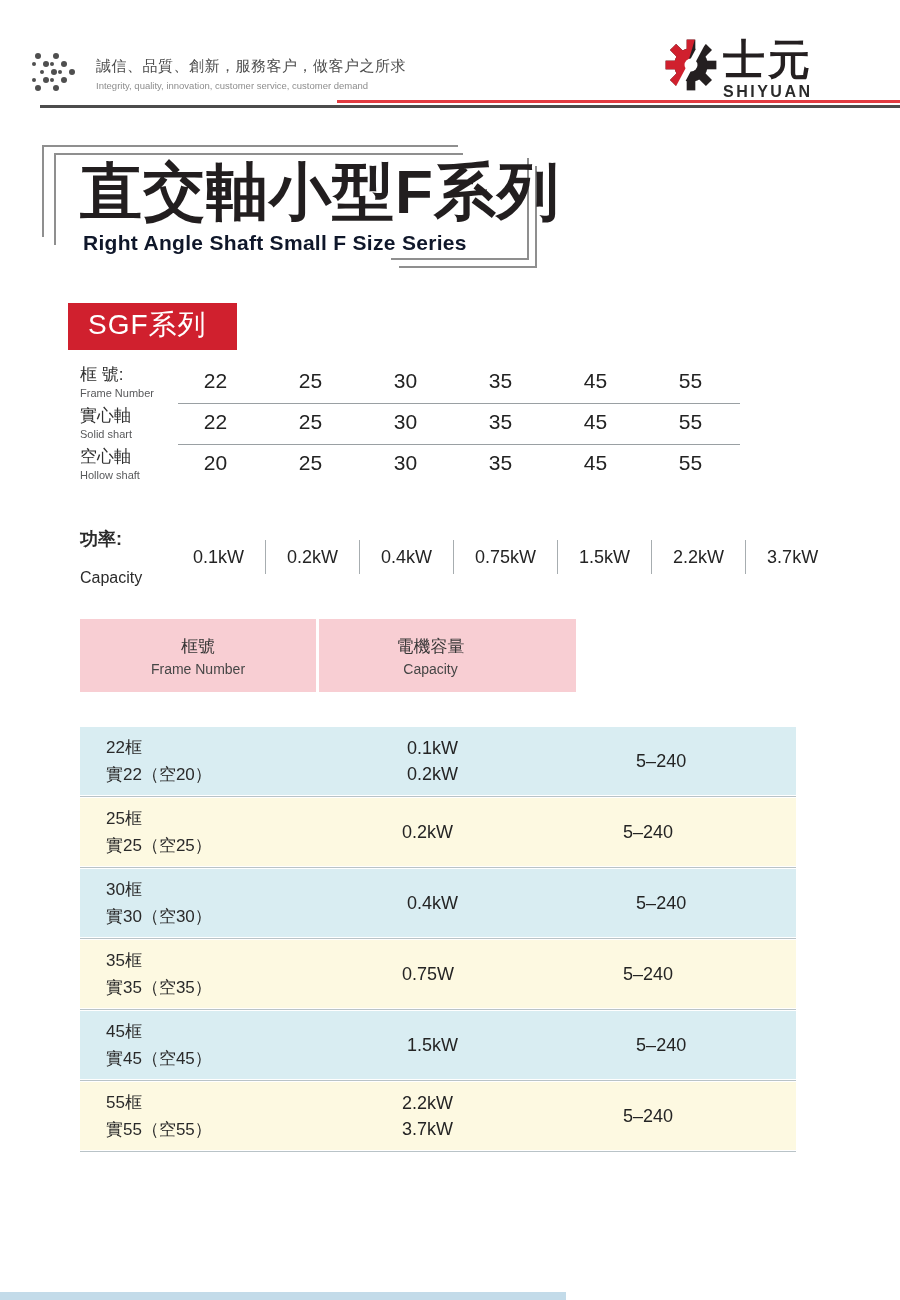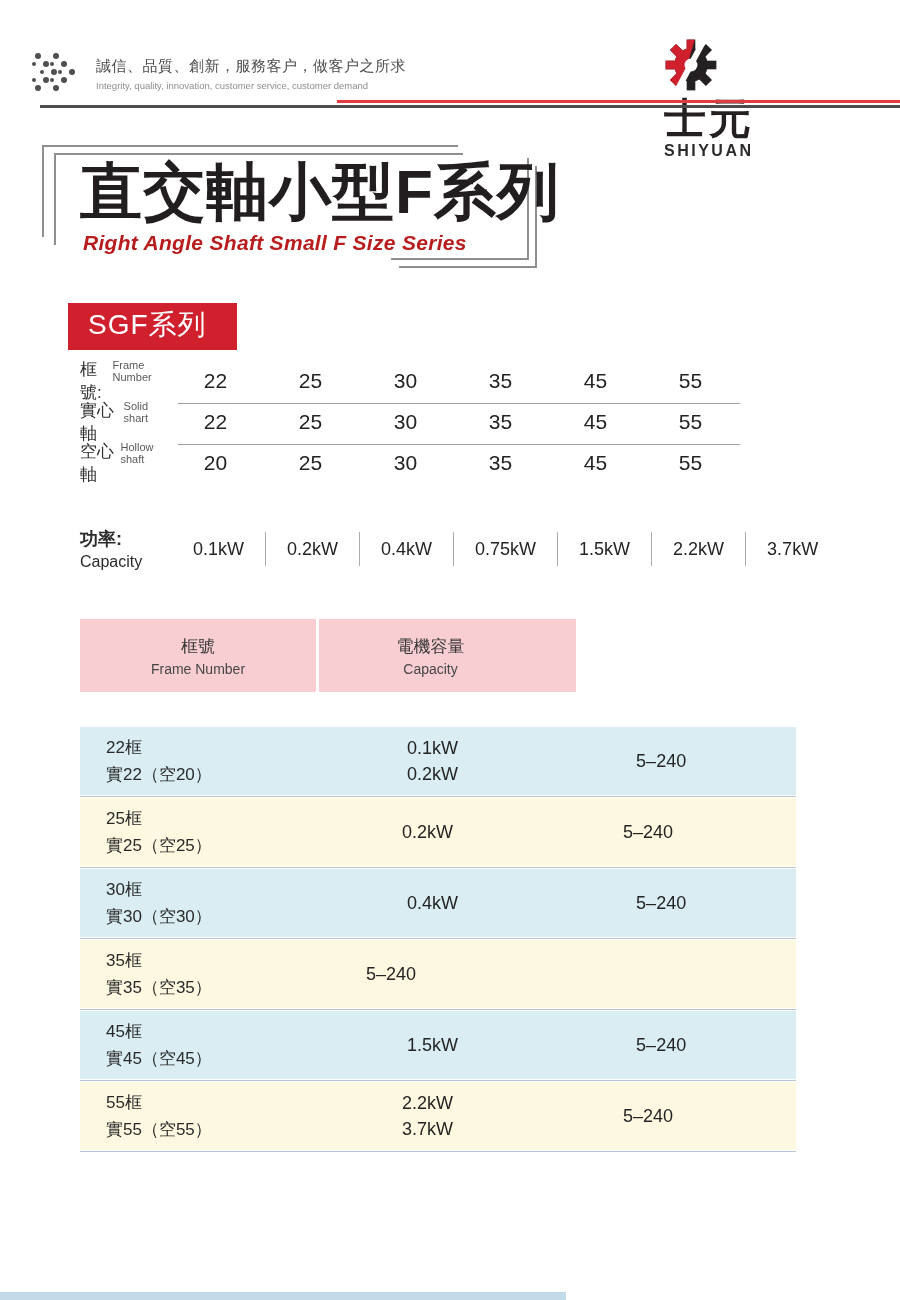--- a/index.html
+++ b/index.html
@@ -9,58 +9,58 @@
     position: relative; width: 900px; height: 1300px;
     background: #ffffff; overflow: hidden; margin: 0 auto;
   }
 
   
   .slogan-block { position: absolute; left: 32px; top: 52px; display: flex; gap: 16px; align-items: center; }
   .slogan-text { display: flex; flex-direction: column; }
   .slogan-cn { font-size: 15px; color: #4c4c4c; letter-spacing: 0.5px; }
   .slogan-en { font-size: 9.5px; color: #8d8d8d; margin-top: 4px; }
 
-  .logo-block { position: absolute; left: 664px; top: 38px; display: flex; gap: 5px; align-items: flex-start; flex-direction: column; }
+  .logo-block { position: absolute; left: 664px; top: 38px; display: flex; gap: 5px; align-items: flex-start; }
   .logo-text { display: flex; flex-direction: column; align-items: flex-start; }
   .logo-cn { font-size: 42px; line-height: 1.05; font-weight: bold; color: #241f20; letter-spacing: 3px; }
   .logo-en { font-size: 16px; font-weight: bold; color: #2a2a2a; letter-spacing: 2.5px; margin-top: 1px; }
 
   .rule-red  { position: absolute; left: 337px; top: 100px; width: 563px; height: 3px; background: #e23b41; }
   .rule-dark { position: absolute; left: 40px;  top: 105px; width: 860px; height: 3px; background: #4c4c4c; }
 
   
   .bracket { position: absolute; border: 0 solid #8f8f8f; }
   .br-tl-outer { left: 42px; top: 145px; width: 416px; height: 92px; border-top-width: 2px; border-left-width: 2px; }
   .br-tl-inner { left: 54px; top: 153px; width: 409px; height: 92px; border-top-width: 2px; border-left-width: 2px; }
   .br-br-outer { left: 399px; top: 166px; width: 138px; height: 102px; border-bottom-width: 2px; border-right-width: 2px; }
   .br-br-inner { left: 391px; top: 158px; width: 138px; height: 102px; border-bottom-width: 2px; border-right-width: 2px; }
 
   .title-cn { position: absolute; left: 80px; top: 150px; font-size: 62px; font-weight: bold; letter-spacing: 1px; color: #221e1f; }
-  .title-en { position: absolute; left: 83px; top: 231px; font-size: 21px; font-style: italic; font-weight: bold; color: #b91c1c; letter-spacing: 0.3px; }
+  .title-en { position: absolute; left: 83px; top: 231px; font-size: 21px; font-weight: bold; color: #0f172a; letter-spacing: 0.3px; }
 
   .series-badge {
     position: absolute; left: 68px; top: 303px;
     background: #d0202e; color: #ffffff;
     font-size: 28px; padding: 3px 30px 6px 20px; letter-spacing: 1px;
   }
 
   
   .spec-table { position: absolute; left: 80px; top: 360px; width: 662px; }
   .spec-row { display: flex; align-items: center; height: 41px; }
-  .spec-label { width: 88px; display: flex; flex-direction: row; justify-content: flex-start; }
+  .spec-label { width: 88px; display: flex; flex-direction: column; justify-content: flex-start; }
   .spec-label-cn { font-size: 17px; color: #2f2f2f; }
   .spec-label-en { font-size: 11px; color: #58595b; margin-top: 1px; }
   .spec-vals { display: flex; flex: 1; }
   .spec-val { width: 95px; text-align: center; font-size: 21px; color: #232323; }
   .spec-sep { position: absolute; left: 178px; width: 562px; height: 1px; background: #9aa0a3; }
   .spec-sep-1 { top: 403px; } .spec-sep-2 { top: 444px; }
 
   
   .cap-strip { position: absolute; left: 80px; top: 527px; display: flex; align-items: center; }
-  .cap-label { width: 92px; display: flex; flex-direction: column; }
+  .cap-label { width: 92px; display: flex; flex-direction: column; gap: 16px; }
   .cap-label-cn { font-size: 18px; color: #2b2b2b; font-weight: bold; }
   .cap-label-en { font-size: 16px; color: #2b2b2b; margin-top: 2px; }
   .cap-vals { display: flex; align-items: center; }
   .cap-val { height: 34px; line-height: 34px; padding: 0 21px; font-size: 18px; color: #242424; border-right: 1px solid #a7adb0; }
   .cap-val:last-child { border-right: none; }
 
   
   .mt-header { position: absolute; left: 80px; top: 619px; width: 716px; height: 73px; display: flex; gap: 3px; }
   .mt-hcell { background: #f8ced3; display: flex; flex-direction: column; align-items: center; justify-content: center; }
   .mt-hcell-cn { font-size: 17px; color: #363636; }
@@ -282,20 +282,24 @@
         <span>5–240</span>
       </div>
     </div>
     <div class="t-sep"></div>
 
     <div class="t-row alt-yellow">
       <div class="t-frame">
         <span>35框</span>
         <span>實35（空35）</span>
       </div>
+      <div class="t-cap">
+        <span class="cap-line">0.75W</span>
+
+      </div>
       <div class="t-ratio">
         <span>5–240</span>
       </div>
     </div>
     <div class="t-sep"></div>
 
     <div class="t-row alt-blue">
       <div class="t-frame">
         <span>45框</span>
         <span>實45（空45）</span>

